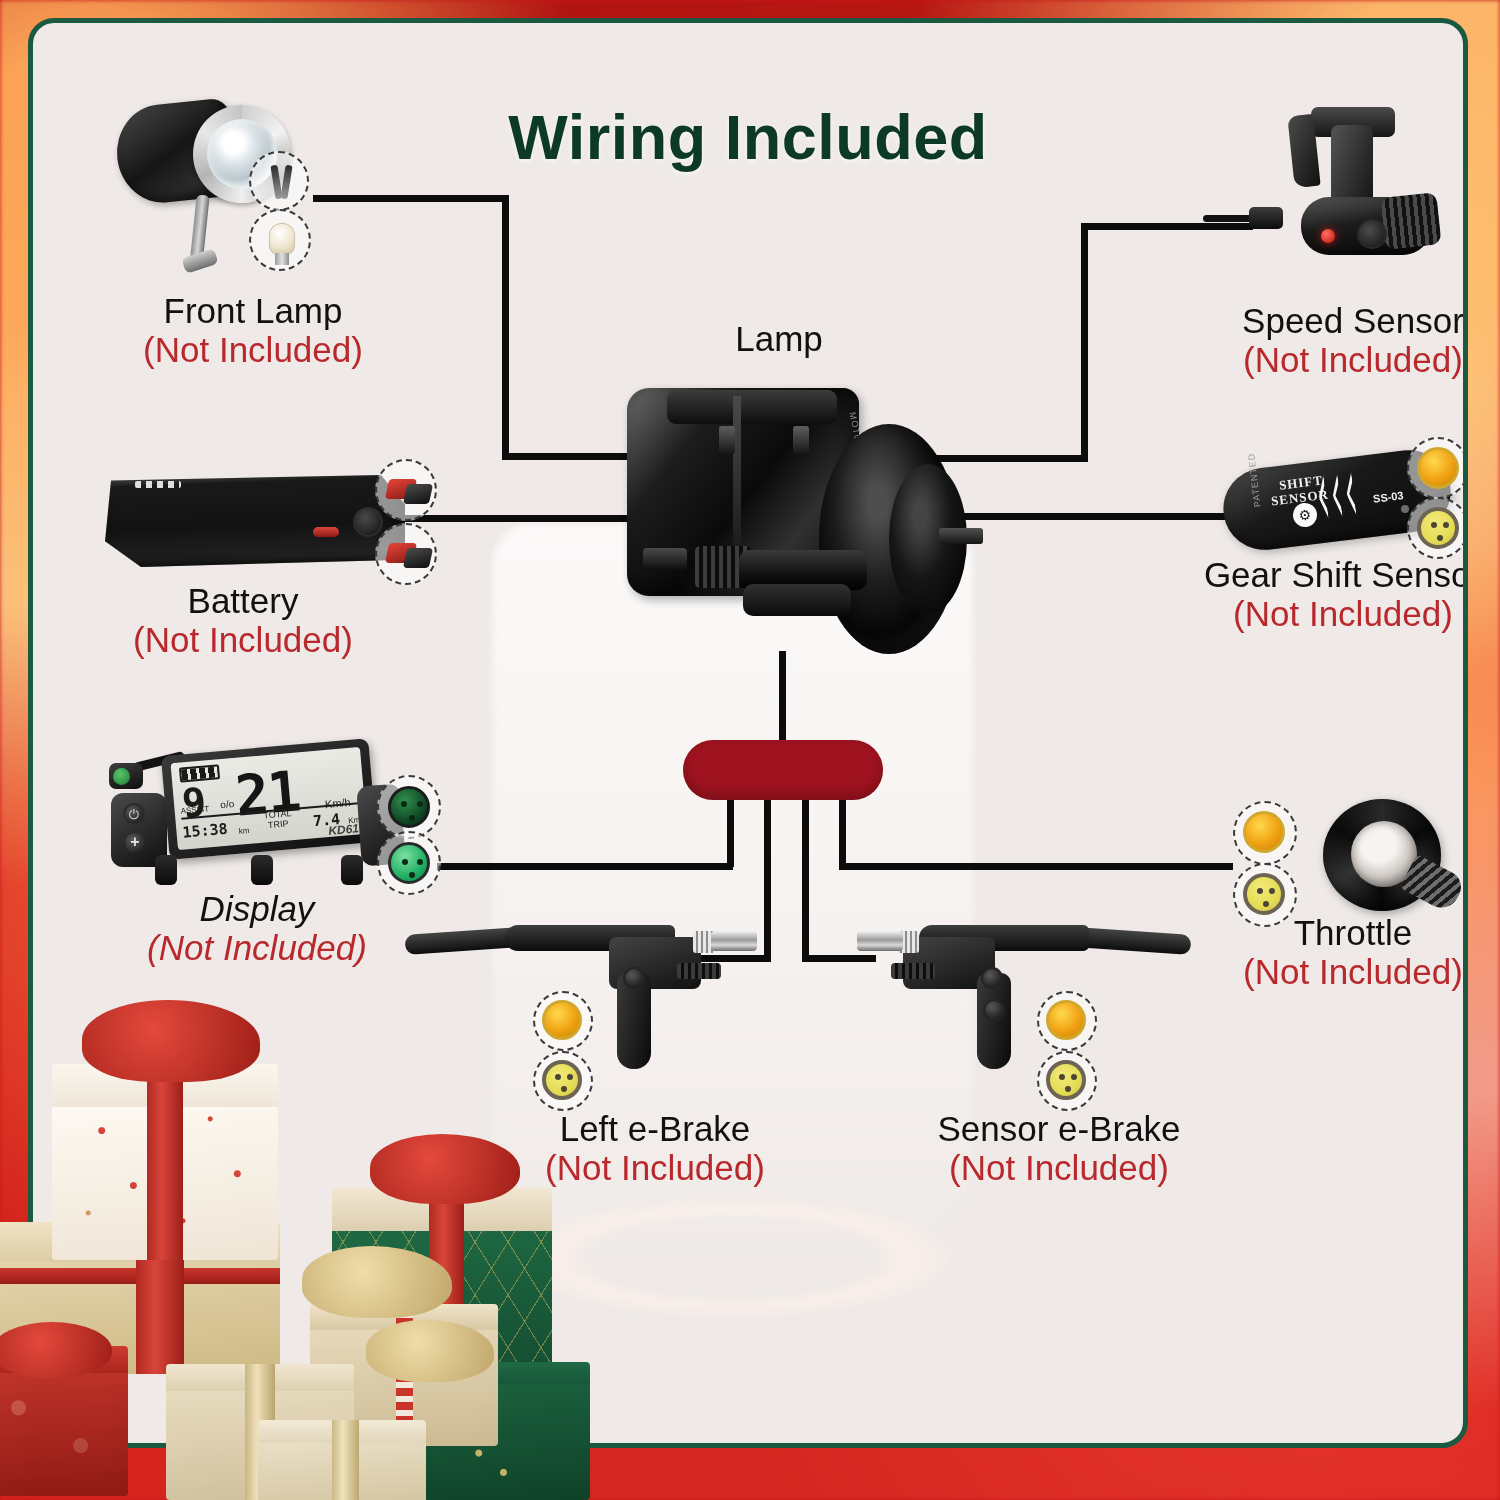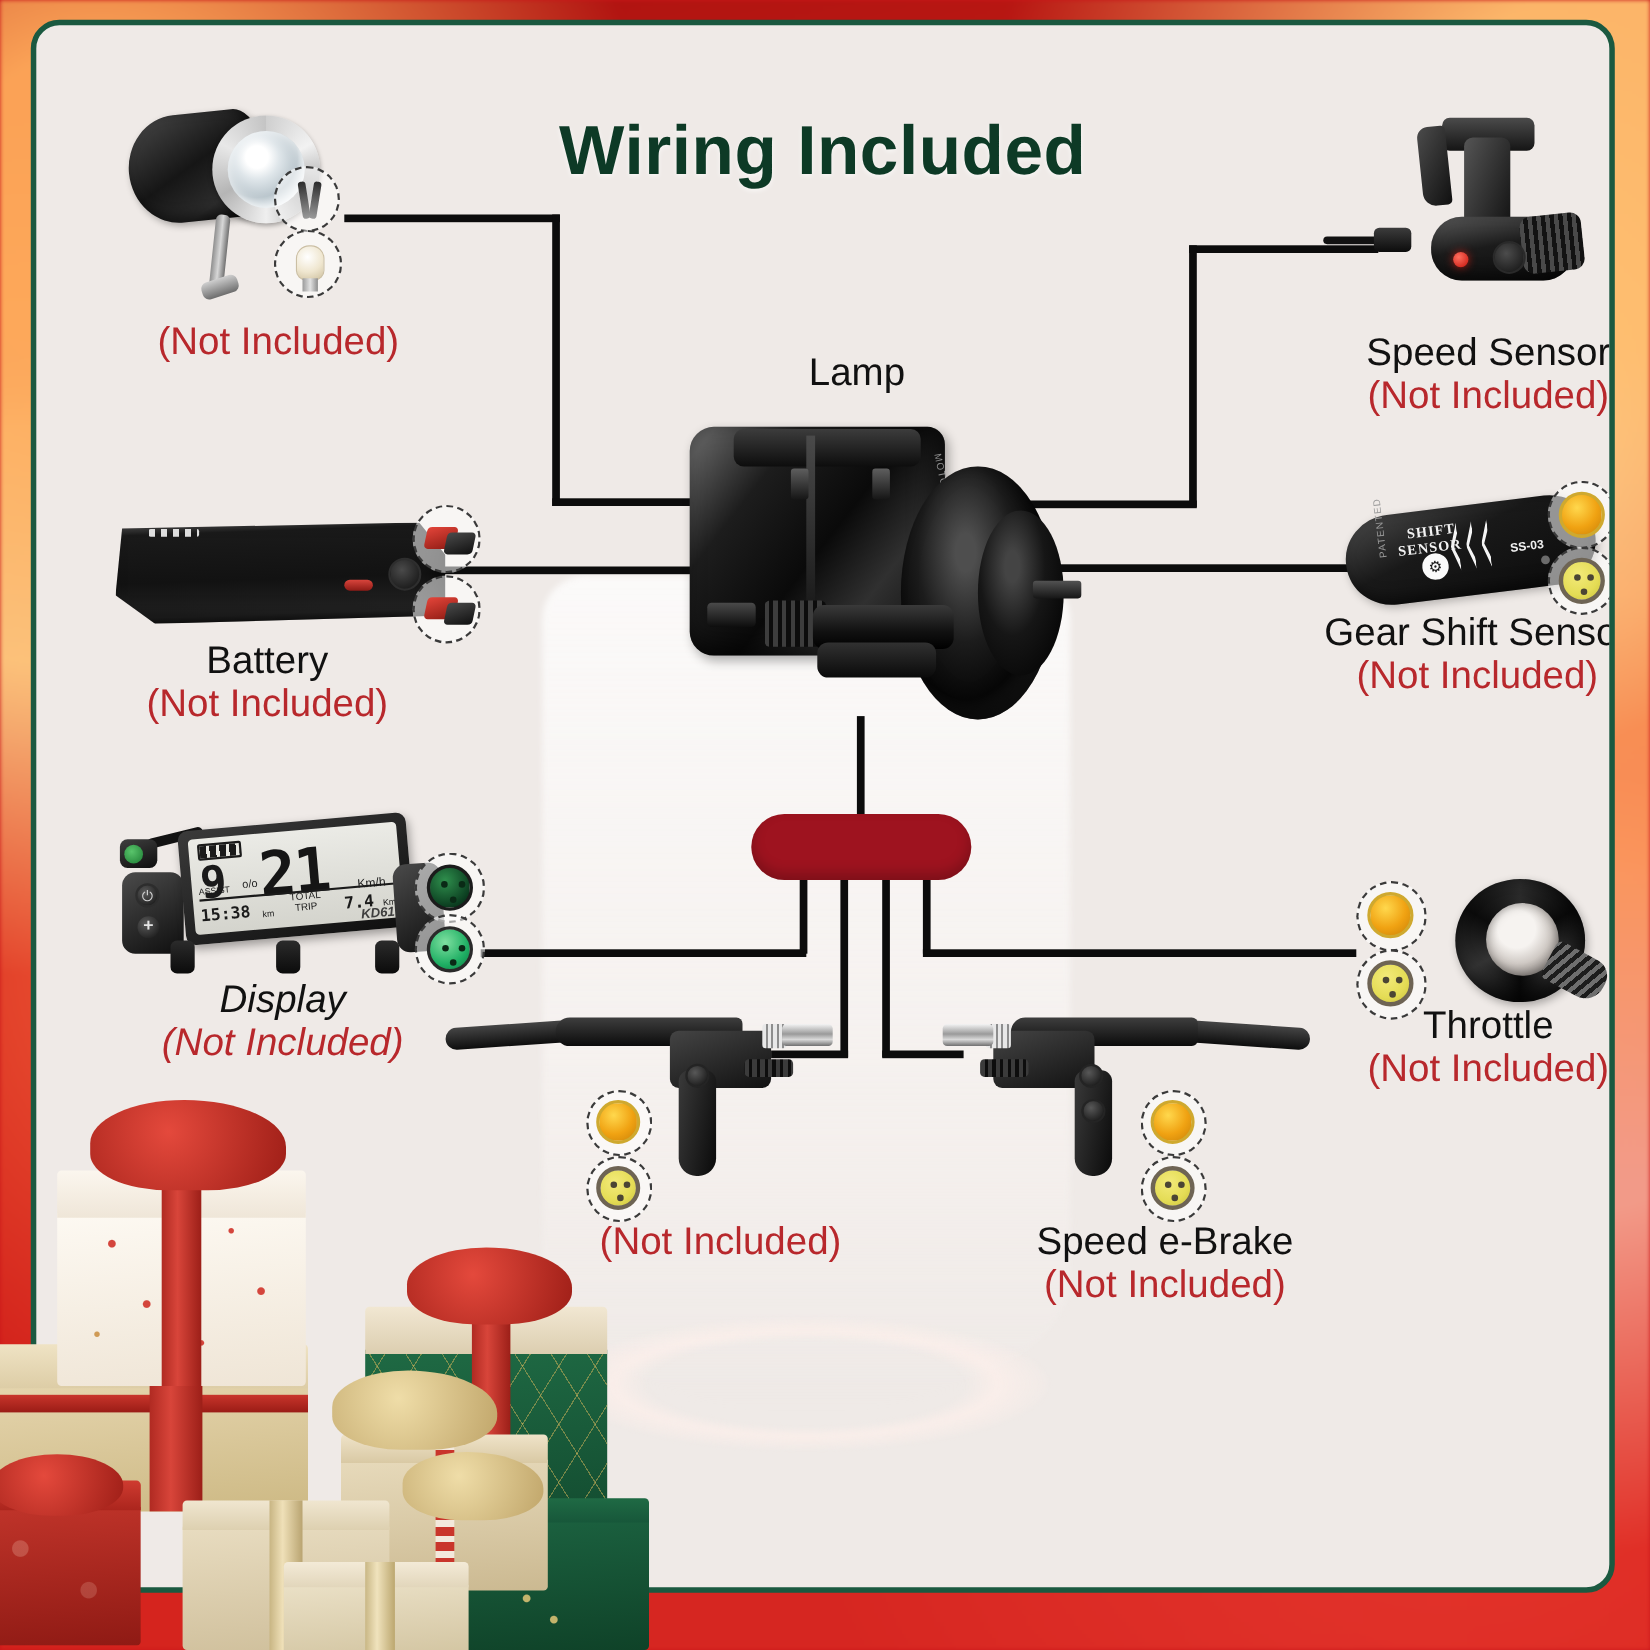--- a/index.html
+++ b/index.html
@@ -655,20 +655,21 @@
   </div>
   <div class="bub" id="lampbub1">
     <div class="pin1"></div>
     <div class="pin2"></div>
   </div>
   <div class="bub" id="lampbub2">
     <div class="bulb"></div>
     <div class="base"></div>
   </div>
   <div class="lbl" style="left:40px; top:268px; width:360px;">
+    <div class="name">Front Lamp</div>
     <div class="ni">(Not Included)</div>
   </div>
 
   <div class="part" id="battery">
     <div class="shell"></div>
     <div class="led"></div>
     <div class="lock"></div>
     <div class="btn"></div>
   </div>
   <div class="bub" id="batbub1">
@@ -838,20 +839,21 @@
     <div class="connOrange" style="left:7px; top:7px; width:40px; height:40px;"></div>
   </div>
   <div class="bub" id="lbb2">
     <div class="connYellow" style="left:7px; top:7px; width:40px; height:40px;">
       <div class="ph" style="left:9px; top:10px;"></div>
       <div class="ph" style="left:21px; top:10px;"></div>
       <div class="ph" style="left:15px; top:22px;"></div>
     </div>
   </div>
   <div class="lbl" style="left:442px; top:1086px; width:360px;">
+    <div class="name">Left e-Brake</div>
     <div class="ni">(Not Included)</div>
   </div>
 
   <div class="brake" id="rbrake">
     <div class="bar" style="left:190px; top:8px;  transform:rotate(4deg);"></div>
     <div class="lever" style="left:34px;  top:2px;"></div>
     <div class="body" style="left:18px;  top:14px;"></div>
     <div class="drop" style="left:92px;  top:50px;"></div>
     <div class="bolt" style="left:96px;  top:44px;"></div>
     <div class="bolt" style="left:98px;  top:76px;"></div>
@@ -863,21 +865,21 @@
     <div class="connOrange" style="left:7px; top:7px; width:40px; height:40px;"></div>
   </div>
   <div class="bub" id="rbb2">
     <div class="connYellow" style="left:7px; top:7px; width:40px; height:40px;">
       <div class="ph" style="left:9px; top:10px;"></div>
       <div class="ph" style="left:21px; top:10px;"></div>
       <div class="ph" style="left:15px; top:22px;"></div>
     </div>
   </div>
   <div class="lbl" style="left:846px; top:1086px; width:360px;">
-    <div class="name">Speed e-Brake</div>
+    <div class="name">Sensor e-Brake</div>
     <div class="ni">(Not Included)</div>
   </div>
 </div>
 
 <div id="gifts">
   <div class="gbox" id="g2">
     <div class="bodyb"></div>
       <div class="lid"></div>
       <div class="ribh"></div>
       <div class="ribv"></div>

